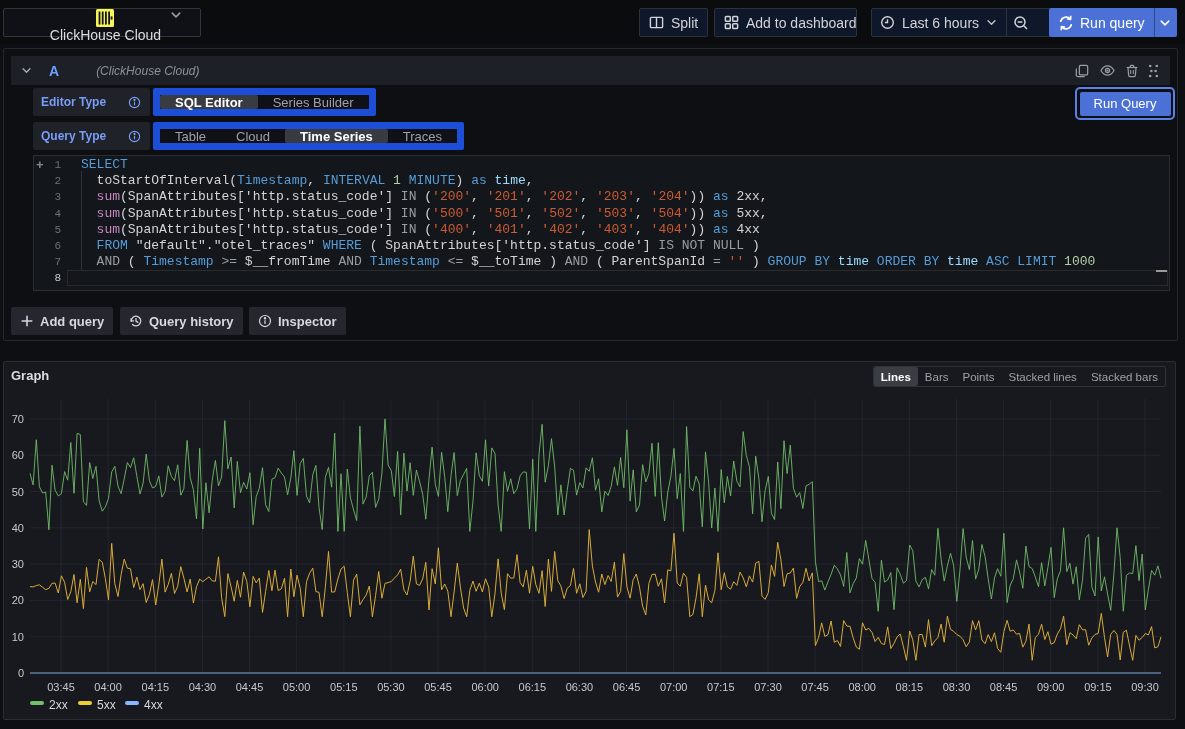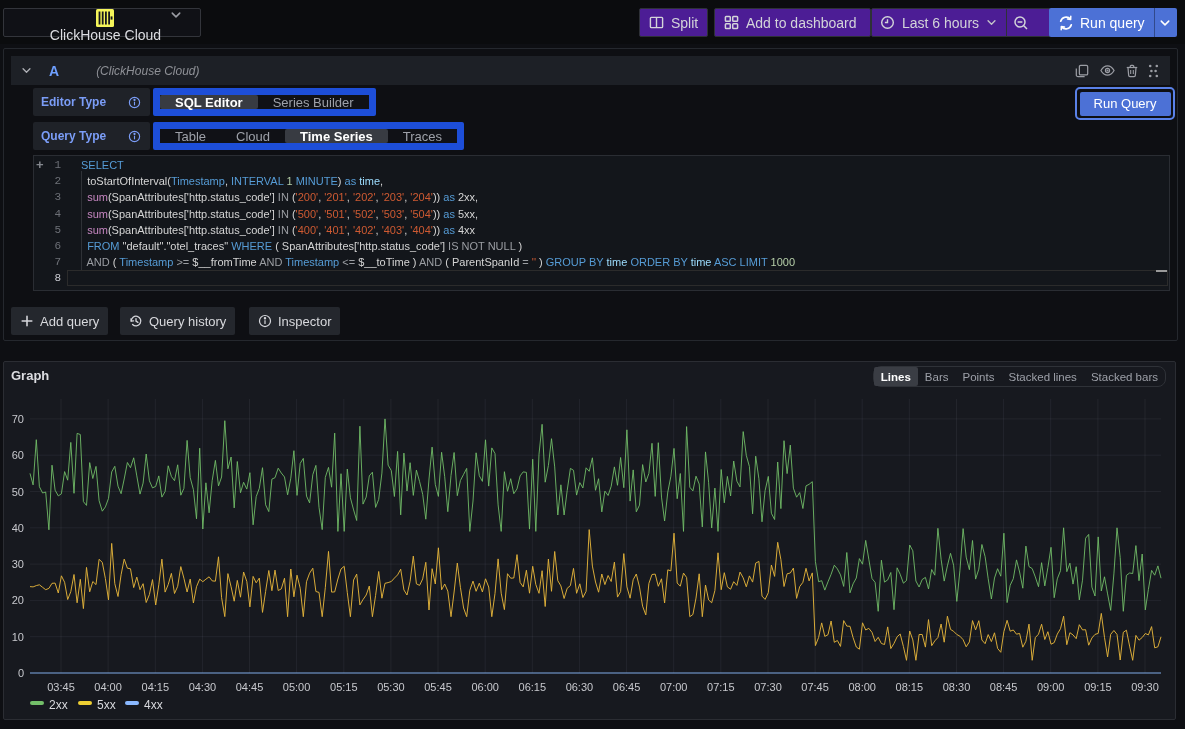--- a/index.html
+++ b/index.html
@@ -1,53 +1,53 @@
 <!DOCTYPE html>
 <html><head>
 <meta charset="utf-8">
 <style>
 * { margin:0; padding:0; box-sizing:border-box; }
 html,body { width:1185px; height:729px; overflow:hidden; }
 body { background:#0e0f13; font-family:"Liberation Sans",sans-serif; position:relative; }
 svg { display:block; }
 
 .toolbar { position:absolute; left:0; top:0; width:1185px; height:44px; background:#0b0c0e; }
-.tbtn { position:absolute; top:8px; height:29px; white-space:nowrap; background:#4c1d95; border:1px solid #2e3137; border-radius:2px;
+.tbtn { position:absolute; top:8px; height:29px; white-space:nowrap; background:#0f172a; border:1px solid #2e3137; border-radius:2px;
   display:flex; align-items:center; color:#d3d4d9; font-size:14px; font-weight:500; }
 .tbtn svg { flex:none; }
 .ds { left:3px; width:198px; background:#101116; border-color:#33353b;flex-direction:column; }
 .runq { background:#4C71D6; border:none; color:#fff; }
 
 .queries { position:absolute; left:3px; top:48px; width:1175px; height:293px; border:1px solid #25282e; border-radius:2px; }
 .qheader { position:absolute; left:7px; top:7px; width:1159px; height:29px; background:#1d2026; display:flex; align-items:center; }
 .qlabel { position:absolute; left:29px; width:117px; height:28px; background:#1f2228; display:flex; align-items:center;
   color:#7B9DF7; font-size:12px; font-weight:700; padding-left:8px; border-radius:2px; }
 .radios { position:absolute; height:28px; border:7px solid #1d4ed8; border-radius:2px; display:flex; align-items:stretch; background:#101116; }
 .radios span { display:flex; align-items:center; padding:0 15px; font-size:13px; color:#9da0a8; font-weight:500; }
 .radios span.sel { background:#383b42; color:#fff; font-weight:700; border-radius:2px; }
 
 .editor { position:absolute; left:29px; top:106px; width:1137px; height:136px; border:1px solid #2a2d33; background:#13161b; }
-.code { position:absolute; left:0; top:1px; right:0; font-family:Liberation Sans, sans-serif; font-size:11px; }
+.code { position:absolute; left:0; top:1px; right:0; font-family:Liberation Mono, monospace; font-size:13px; }
 .gut { position:absolute; left:0; top:1px; width:27px; text-align:right; font-family:"Liberation Mono",monospace;
   font-size:11px; color:#6d7077; }
 .gut div, .cl { height:16.2px; line-height:16.2px; }
 .cl { padding-left:47px; color:#d4d4d4; white-space:pre; }
 .k { color:#569CD6; } .op { color:#9B9EA3; } .s { color:#CE5A32;text-align:right; } .n { color:#B5CEA8; }
 .f { color:#C586C0; } .v { color:#9CDCFE; } .w { color:#d4d4d4; }
 
 .sbtn { position:absolute; top:258px; height:28px; white-space:nowrap; background:#24272d; border-radius:2px; display:flex; align-items:center;
-  color:#d8d9dd; font-size:13px; font-weight:400; padding:0 9px; gap:6px; }
+  color:#d8d9dd; font-size:13px; font-weight:700; padding:0 9px; gap:6px; }
 
 .runquery2 { position:absolute; left:1071px; top:38px; width:100px; height:33px; border:2px solid #5a81e8; border-radius:5px; padding:2.5px; }
 .runquery2 > div { width:100%; height:100%; background:#4C71D6; border-radius:2px; color:#fff; font-size:13px; font-weight:500;
   display:flex; align-items:center; justify-content:center; }
 
 .panel { position:absolute; left:3px; top:361px; width:1173px; height:359px; background:#17191f; border:1px solid #2b2d33; border-radius:2px; }
 .ptitle { position:absolute; left:7px; top:6px; font-size:13px; font-weight:700; color:#dcdde1; }
-.pradios { position:absolute; right:9px; top:4px; height:21px; border:1px solid #2f3238; border-radius:8px; display:flex; background:#17191f; }
+.pradios { position:absolute; right:9px; top:4px; height:21px; border:1px solid #2f3238; border-radius:2px; display:flex; background:#17191f; }
 .pradios span { display:flex; align-items:center; padding:0 7px; font-size:11.5px; color:#9da0a8; }
 .pradios span.sel { background:#3a3d44; color:#fff; font-weight:700; border-radius:2px; }
 .chartwrap { position:absolute; left:0; top:0; width:1173px; height:357px; }
 .ic { color:#9b9da4; }
 </style>
 </head>
 <body>
 
 <div class="toolbar">
   <div class="tbtn ds">
@@ -64,21 +64,21 @@
         <path d="M3 5.5 L8 10.5 L13 5.5"></path>
       </svg>
   </div>
   <div class="tbtn" style="left:639px;width:69px;padding-left:9px;gap:7px">
     <svg width="15" height="15" viewBox="0 0 16 16" fill="none" stroke="#d3d4d9" stroke-width="1.5">
         <rect x="1.5" y="2.5" width="13" height="11" rx="1"></rect>
         <line x1="8" y1="2.5" x2="8" y2="13.5"></line>
       </svg>
     Split
   </div>
-  <div class="tbtn" style="left:714px;width:157px;padding-left:9px;gap:7px">
+  <div class="tbtn" style="left:714px;width:143px;padding-left:9px;gap:7px">
     <svg width="15" height="15" viewBox="0 0 16 16" fill="none" stroke="#d3d4d9" stroke-width="1.6">
         <rect x="1.5" y="1.5" width="5.2" height="5.2" rx="0.8"></rect>
         <rect x="9.3" y="1.5" width="5.2" height="5.2" rx="0.8"></rect>
         <rect x="1.5" y="9.3" width="5.2" height="5.2" rx="0.8"></rect>
         <rect x="9.3" y="9.3" width="5.2" height="5.2" rx="0.8"></rect>
       </svg>
     Add to dashboard
   </div>
   <div class="tbtn" style="left:871px;width:180px">
     <svg width="15" height="15" viewBox="0 0 16 16" style="margin-left:8px" fill="none" stroke="#d3d4d9" stroke-width="1.5">

